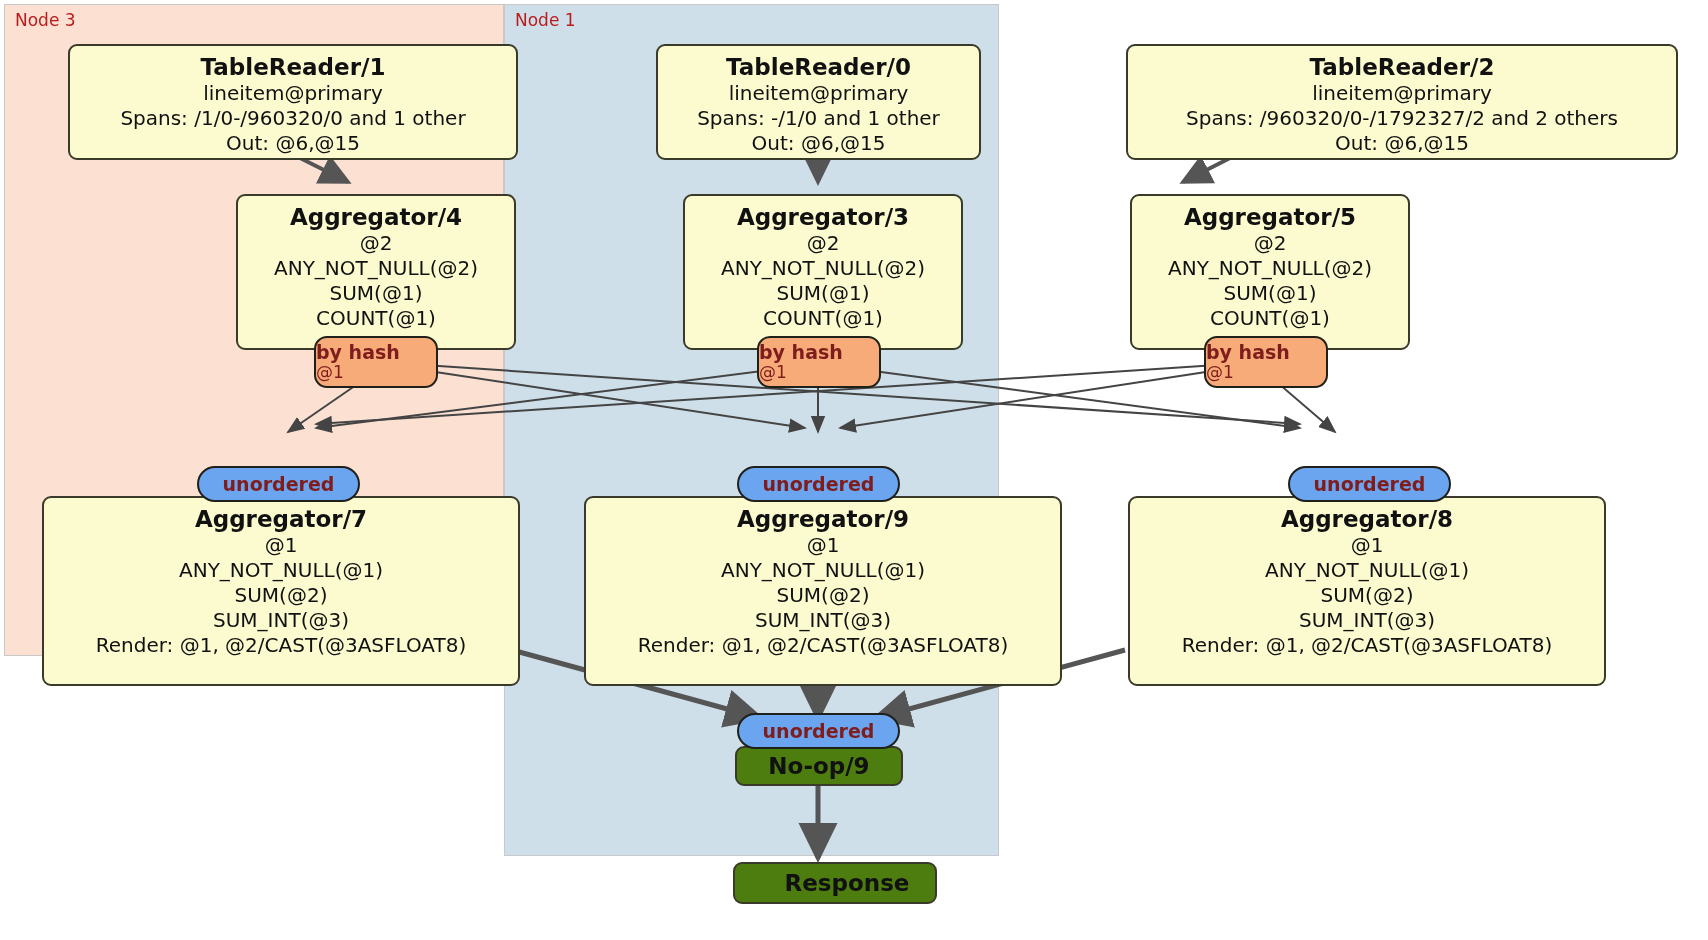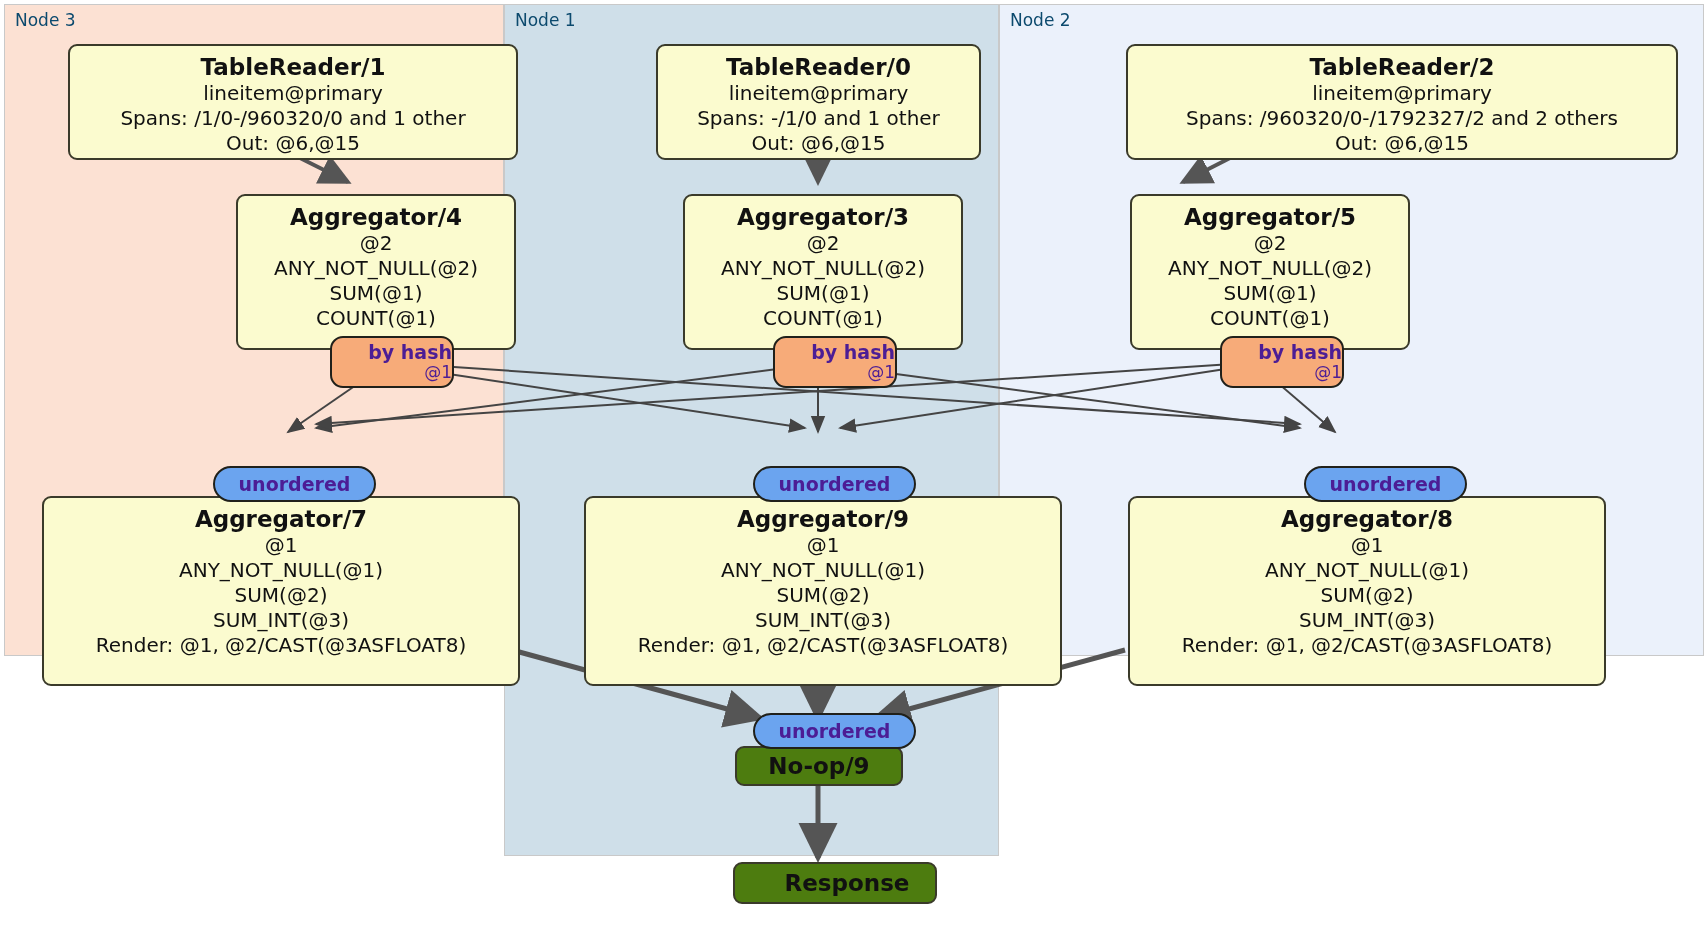--- a/index.html
+++ b/index.html
@@ -20,21 +20,21 @@
   .node-region {
     position: absolute;
     box-sizing: border-box;
     border: 1px solid #c9c9c9;
   }
   .node-region-label {
     position: absolute;
     left: 10px;
     top: 5px;
     font-size: 17px;
-    color: #0c4a6e;
+    color: #b91c1c;
     font-family: "DejaVu Sans", sans-serif;
     white-space: nowrap;
   }
 
   
   #edges {
     position: absolute;
     left: 0; top: 0;
     width: 1708px;
     height: 940px;
@@ -77,24 +77,23 @@
     justify-content: center;
     color: #111111;
   }
   .small-box .proc-title { font-size: 23px; line-height: 26px; }
 
   
   .badge {
     position: absolute;
     box-sizing: border-box;
     border: 2px solid #20201a;
-    text-align: right;
-    color: #4c1d95;
+    text-align: left;
+    color: #7f1d1d;
     z-index: 5;
-    margin-left: 16px;
   }
   .badge-hash {
     background: #f7ab79;
     border-radius: 13px;
     padding-top: 3px;
   }
   .badge-unordered {
     background: #6ba4ef;
     border-radius: 18px;
     display: flex;
@@ -119,23 +118,20 @@
 <div id="canvas">
 
   <div class="node-region" style="left:4px; top:4px; width:500px; height:652px; background:#fce1d3;">
     <span class="node-region-label">Node 3</span>
   </div>
 
   <div class="node-region" style="left:504px; top:4px; width:495px; height:852px; background:#cfdfe9;">
     <span class="node-region-label">Node 1</span>
   </div>
 
-  <div class="node-region" style="left:999px; top:4px; width:705px; height:652px; background:#ebf1fb;">
-    <span class="node-region-label">Node 2</span>
-  </div>
 
   <svg id="edges" viewBox="0 0 1708 940" xmlns="http://www.w3.org/2000/svg">
     <defs>
       <marker id="arrow-thick" markerWidth="9" markerHeight="9" refX="7" refY="4.5" orient="auto" markerUnits="strokeWidth">
         <path d="M0,0.6 L8,4.5 L0,8.4 z" fill="#555555"></path>
       </marker>
       <marker id="arrow-thin" markerWidth="10" markerHeight="10" refX="8" refY="5" orient="auto" markerUnits="strokeWidth">
         <path d="M0,1.4 L9,5 L0,8.6 z" fill="#444444"></path>
       </marker>
     </defs>

